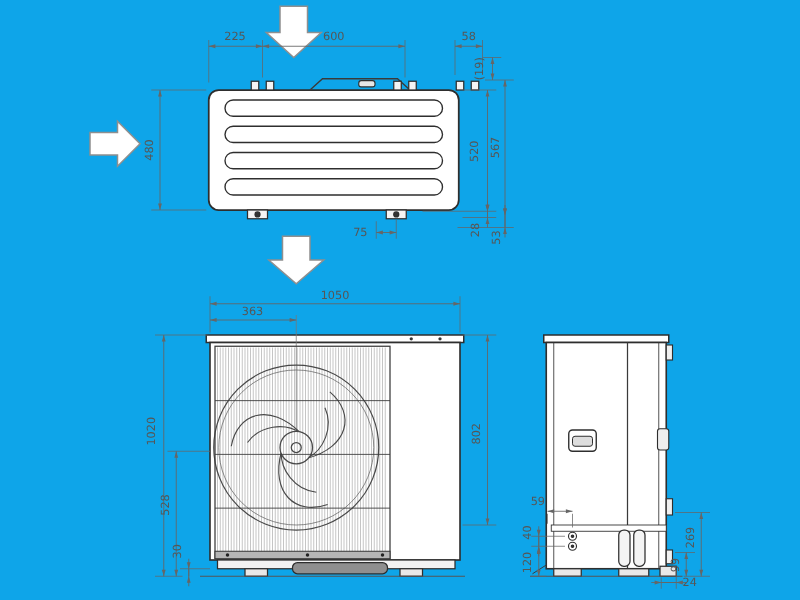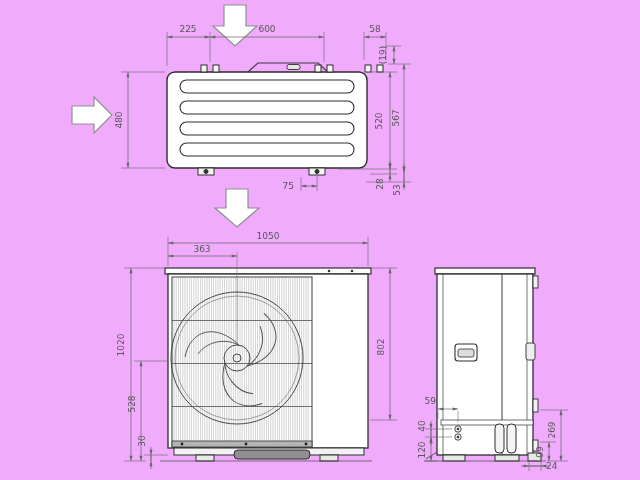--- a/index.html
+++ b/index.html
@@ -1,16 +1,16 @@
 <!DOCTYPE html>
 <html><head>
 <meta charset="utf-8">
 <style>
   html,body{margin:0;padding:0;background:#ffffff;}
-  .canvas{position:relative;width:640px;height:480px;background:#f0abfc;overflow:hidden;}
+  .canvas{position:relative;width:640px;height:480px;background:#0ea5e9;overflow:hidden;}
   svg{display:block;}
   svg text{font-family:"DejaVu Sans","Liberation Sans",sans-serif;font-size:9px;fill:#565656;}
   .bodyline{stroke:#2e2e2e;fill:#ffffff;}
   .thin{stroke:#3a3a3a;fill:none;}
 </style>
 </head>
 <body>
 
 <div class="canvas">
 <svg id="dwg" width="640" height="480" viewBox="0 0 640 480">

